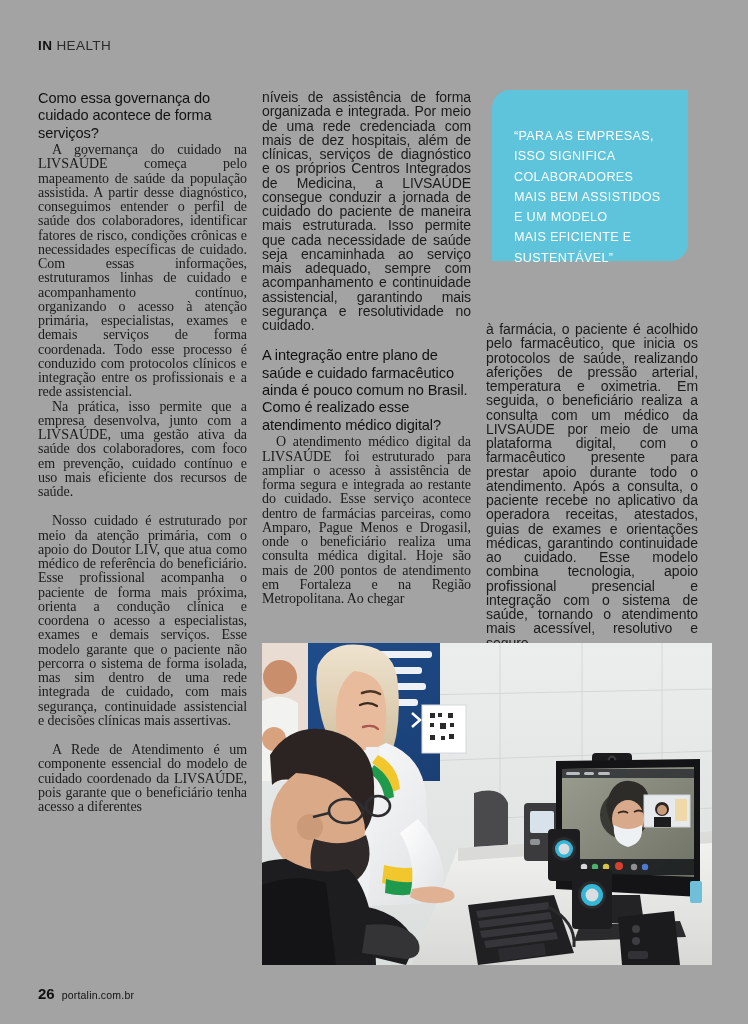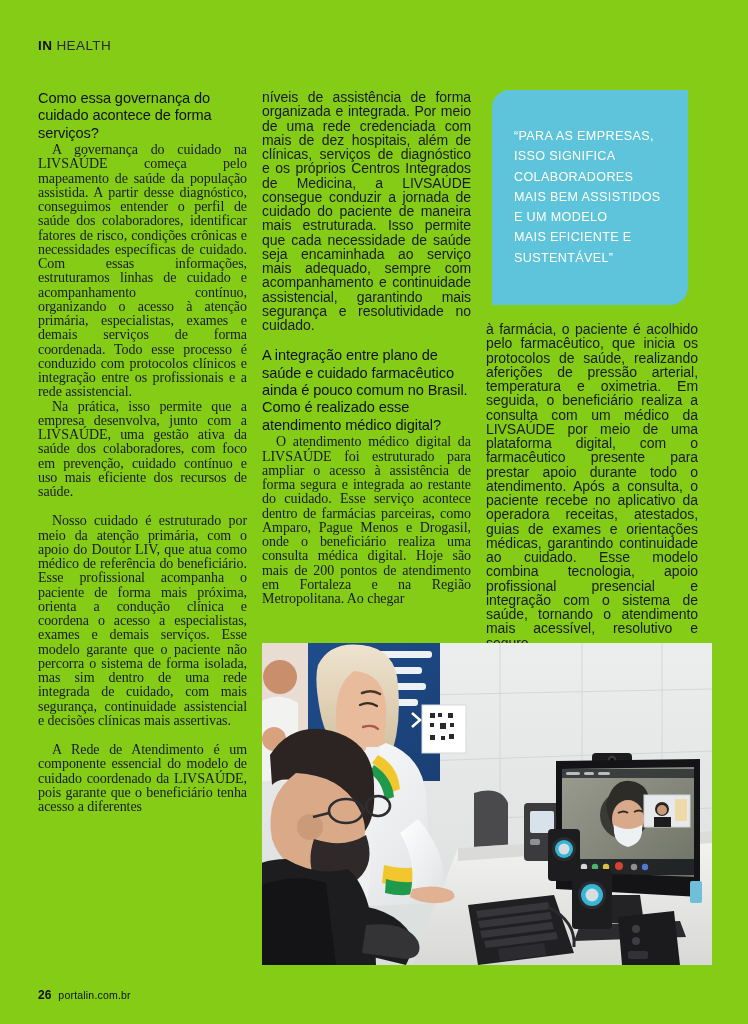--- a/index.html
+++ b/index.html
@@ -8,21 +8,21 @@
     background: #ffffff;
   }
   body {
     font-family: "Liberation Sans", sans-serif;
     color: #1a1a1a;
   }
   .page {
     position: relative;
     width: 748px;
     height: 1024px;
-    background: #84cc16;
+    background: #a3a3a3;
     overflow: hidden;
   }
 
   
   .running-head {
     position: absolute;
     left: 38px;
     top: 38px;
     font-size: 13.5px;
     letter-spacing: 0.4px;
@@ -71,21 +71,21 @@
   .a.indent { text-indent: 14px; font-family: Liberation Serif, serif; }
   .block { margin-bottom: 15px; }
   .block:last-child { margin-bottom: 0; }
 
   
   .pullquote {
     position: absolute;
     left: 492px;
     top: 90px;
     width: 196px;
-    height: 215px;
+    height: 171px;
     background: #5ec4dc;
     border-radius: 18px 0 18px 0;
     box-sizing: border-box;
     padding: 36px 22px 20px 22px;
   }
   .pullquote-text {
     color: #ffffff;
     font-size: 12.6px;
     line-height: 20.3px;
     letter-spacing: 0.35px;
@@ -110,21 +110,21 @@
   .footer {
     position: absolute;
     left: 38px;
     bottom: 22px;
     font-size: 10.5px;
     color: #111111;
     white-space: nowrap;
   }
   .footer .page-num {
     font-weight: bold;
-    font-size: 12px;
+    font-size: 15px;
     margin-right: 7px;
   }
   .footer .site {
     font-weight: 400;
     letter-spacing: 0.2px;
   }
 </style>
 </head>
 <body>
 

